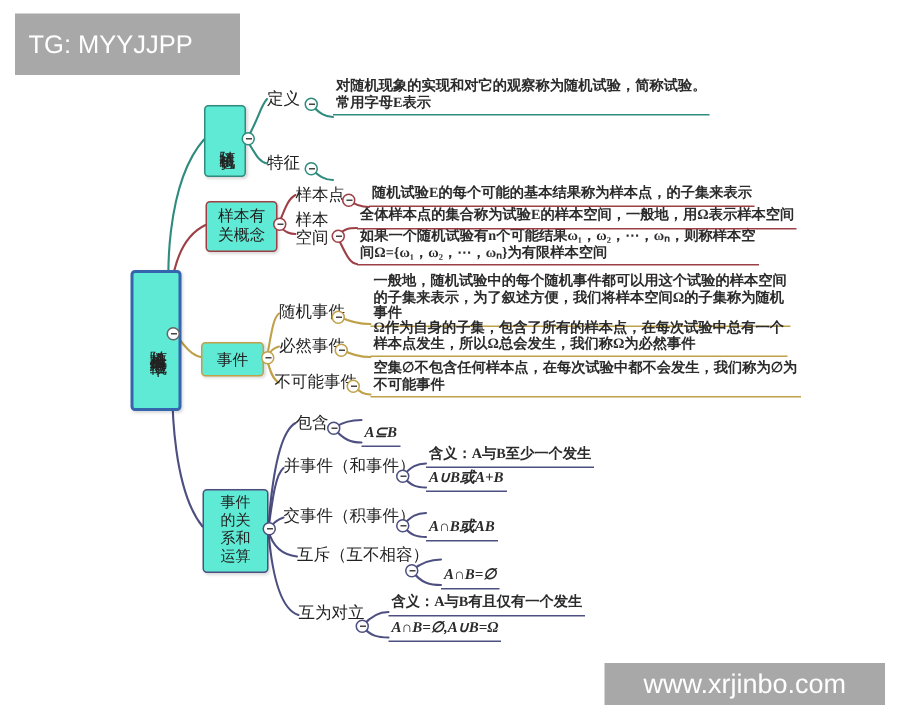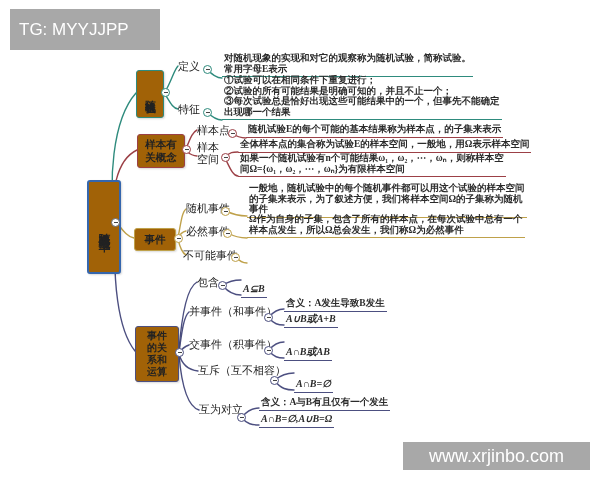--- a/index.html
+++ b/index.html
@@ -11,22 +11,22 @@
   #tg-badge{left:10px;top:9px;width:141px;height:41px;font-size:17px;padding-left:9px;}
   #wm-badge{left:403px;top:442px;width:187px;height:28px;font-size:18px;justify-content:center;}
   
   svg{position:absolute;left:0;top:0;}
   path{fill:none;stroke-width:1.4;stroke-linecap:round;}
   .ln-teal{stroke:var(--teal,#2e8b7d);}
   .ln-maroon{stroke:var(--maroon,#9c4046);}
   .ln-gold{stroke:var(--gold,#bfa14a);}
   .ln-slate{stroke:var(--slate,#4c4f80);}
   
-  .node{position:absolute;background:#a16207;display:flex;align-items:center;justify-content:center;
-        font-weight:bold;color:#222;border-radius:3px;box-shadow:1px 1px 2px rgba(0,0,0,.15);
+  .node{position:absolute;background:#5eead4;display:flex;align-items:center;justify-content:center;
+        font-weight:normal;color:#222;border-radius:3px;box-shadow:1px 1px 2px rgba(0,0,0,.15);
         text-align:center;white-space:pre-line;z-index:3;}
   .vert{writing-mode:vertical-rl;text-orientation:upright;letter-spacing:1px;}
   #root-node{left:87px;top:180px;width:30px;height:90px;border:2px solid var(--root-blue,#3566ad);
              font-size:11.5px;}
   #trial-node{left:136px;top:70px;width:26px;height:46px;border:1.5px solid var(--teal,#2e8b7d);font-size:10.5px;}
   #sample-node{left:137px;top:134px;width:46px;height:32px;border:1.5px solid var(--maroon,#9c4046);
                font-size:10.5px;line-height:13px;}
   #event-node{left:134px;top:228px;width:40px;height:21px;border:1.5px solid var(--gold,#bfa14a);font-size:10.5px;}
   #relation-node{left:135px;top:326px;width:42px;height:54px;border:1.5px solid var(--slate,#4c4f80);
                  font-size:10px;line-height:12px;}
@@ -108,24 +108,20 @@
   <div class="cc cc-root" style="left:111px;top:218px"></div>
 
   <div id="trial-node" class="node vert">随机试验</div>
   <div class="cc cc-teal" style="left:161px;top:88px"></div>
   <div class="lbl" style="left:178px;top:61px">定义</div>
   <div class="cc cc-teal" style="left:203px;top:65px"></div>
   <div class="txt u-teal" style="left:222px;top:53px">对随机现象的实现和对它的观察称为随机试验，简称试验。
 常用字母E表示</div>
   <div class="lbl" style="left:178px;top:104px">特征</div>
   <div class="cc cc-teal" style="left:203px;top:108px"></div>
-  <div class="txt u-teal" style="left:222px;top:75px">①试验可以在相同条件下重复进行；
-②试验的所有可能结果是明确可知的，并且不止一个；
-③每次试验总是恰好出现这些可能结果中的一个，但事先不能确定
-出现哪一个结果</div>
 
   <div id="sample-node" class="node">样本有
 关概念</div>
   <div class="cc cc-maroon" style="left:182px;top:145px"></div>
   <div class="lbl" style="left:197px;top:125px">样本点</div>
   <div class="cc cc-maroon" style="left:228px;top:129px"></div>
   <div class="txt u-maroon" style="left:246px;top:124px">随机试验E的每个可能的基本结果称为样本点，的子集来表示</div>
   <div class="lbl" style="left:197px;top:142px">样本
 空间</div>
   <div class="cc cc-maroon" style="left:221px;top:153px"></div>
@@ -139,34 +135,36 @@
   <div class="cc cc-gold" style="left:221px;top:207px"></div>
   <div class="txt u-gold" style="left:247px;top:183px">一般地，随机试验中的每个随机事件都可以用这个试验的样本空间
 的子集来表示，为了叙述方便，我们将样本空间Ω的子集称为随机
 事件</div>
   <div class="lbl" style="left:186px;top:226px">必然事件</div>
   <div class="cc cc-gold" style="left:223px;top:229px"></div>
   <div class="txt u-gold" style="left:247px;top:214px">Ω作为自身的子集，包含了所有的样本点，在每次试验中总有一个
 样本点发生，所以Ω总会发生，我们称Ω为必然事件</div>
   <div class="lbl" style="left:183px;top:250px">不可能事件</div>
   <div class="cc cc-gold" style="left:231px;top:253px"></div>
+  <div class="txt u-gold" style="left:247px;top:241px">空集∅不包含任何样本点，在每次试验中都不会发生，我们称为∅为
+不可能事件</div>
 
   <div id="relation-node" class="node">事件
 的关
 系和
 运算</div>
   <div class="cc cc-slate" style="left:175px;top:348px"></div>
 
   <div class="lbl" style="left:197px;top:277px">包含</div>
   <div class="cc cc-slate" style="left:218px;top:281px"></div>
   <div class="txt u-slate formula" style="left:241px;top:284px">A⊆B</div>
 
   <div class="lbl" style="left:189px;top:306px">并事件（和事件）</div>
   <div class="cc cc-slate" style="left:264px;top:313px"></div>
-  <div class="txt u-slate" style="left:284px;top:298px">含义：A发生导致B发生</div>
+  <div class="txt u-slate" style="left:284px;top:298px">含义：A与B至少一个发生</div>
   <div class="txt u-slate formula" style="left:284px;top:314px">A∪B或A+B</div>
 
   <div class="lbl" style="left:189px;top:339px">交事件（积事件）</div>
   <div class="cc cc-slate" style="left:264px;top:346px"></div>
   <div class="txt u-slate formula" style="left:284px;top:347px">A∩B或AB</div>
 
   <div class="lbl" style="left:198px;top:365px">互斥（互不相容）</div>
   <div class="cc cc-slate" style="left:270px;top:376px"></div>
   <div class="txt u-slate formula" style="left:294px;top:379px">A∩B=∅</div>
 

